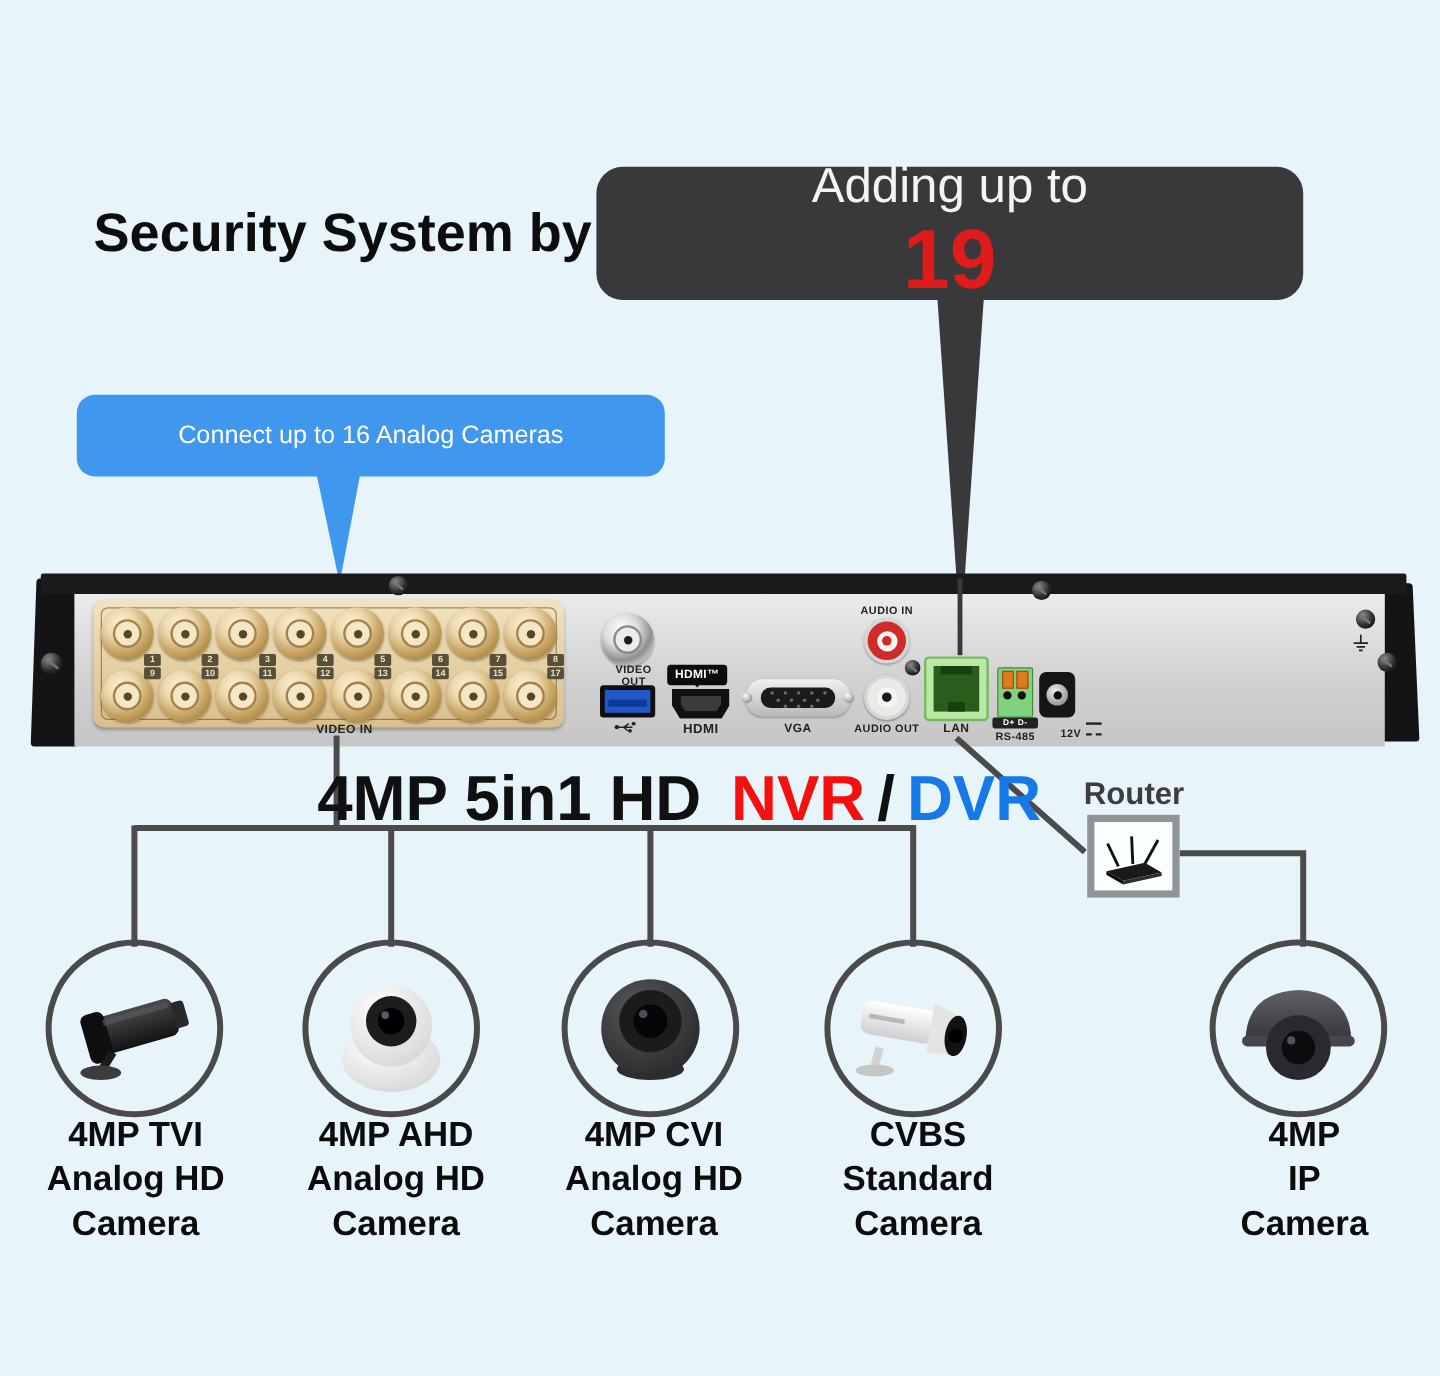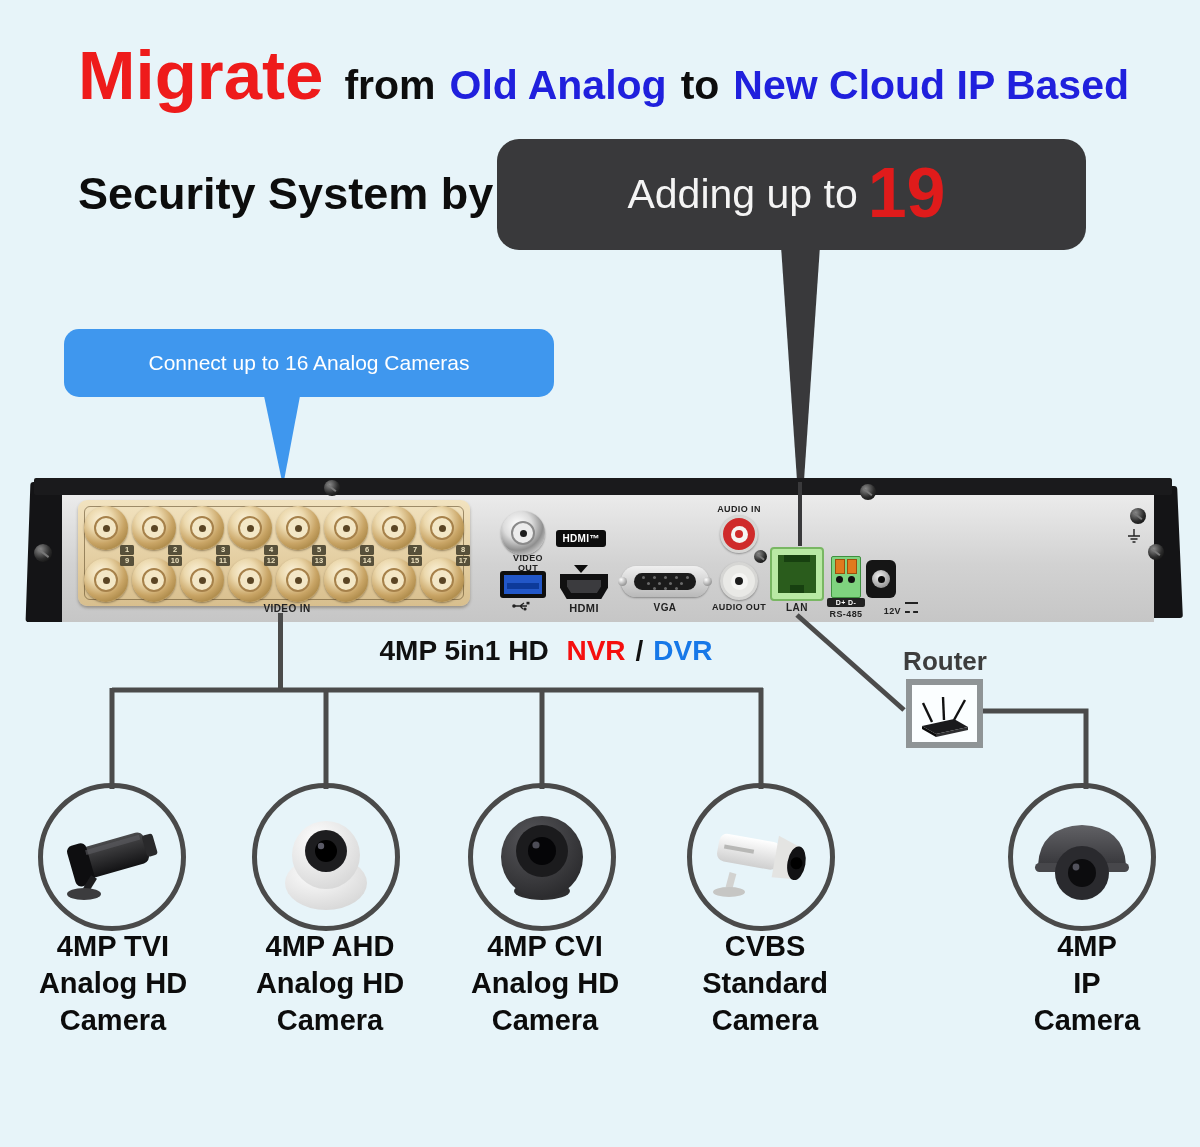--- a/index.html
+++ b/index.html
@@ -8,21 +8,21 @@
 
   
   #title-line { position:absolute; left:78px; top:36px; white-space:nowrap; z-index:5; }
   #title-line .big-red { font-size:69px; font-weight:bold; color:#ee1b1b; margin-right:14px; }
   #title-line .mid { font-size:41px; font-weight:bold; color:#0d0d0d; margin:0 7px; }
   #title-line .mid-blue { font-size:41px; font-weight:bold; color:#2020dd; margin:0 7px; }
 
   #line2 { position:absolute; left:78px; top:168px; font-size:45px; font-weight:bold; color:#0d0d0d; z-index:5; }
 
   #badge18 { position:absolute; left:497px; top:139px; width:589px; height:111px; background:#39393b;
-             border-radius:22px; display:flex; align-items:center; justify-content:center; z-index:5; }
+             border-radius:22px; display:flex; align-items:center; justify-content:center; z-index:5;flex-direction:column; }
   #badge18 .wtxt { color:#f4f4f4; font-size:41px; }
   #badge18 .big-red { color:#e01b1b; font-size:70px; font-weight:bold; margin:0 10px; position:relative; top:-2px; }
 
   
   #callout { position:absolute; left:64px; top:329px; width:490px; height:68px; background:#3f97ee;
              border-radius:15px; display:flex; align-items:center; justify-content:center;
              color:#ffffff; font-size:21px; z-index:5; }
 
   
   #dvr { position:absolute; left:28px; top:478px; width:1150px; height:146px; z-index:2; }
@@ -120,22 +120,22 @@
   
   .dcjack { position:absolute; background:#151515; border-radius:6px; }
   .dcjack::before { content:""; position:absolute; left:50%; top:50%; width:18px; height:18px; margin:-9px 0 0 -9px;
                     border-radius:50%; background:radial-gradient(circle at 40% 35%, #f0f0f0, #9a9a9a 70%); }
   .dcjack::after { content:""; position:absolute; left:50%; top:50%; width:7px; height:7px; margin:-3.5px 0 0 -3.5px;
                    border-radius:50%; background:#0a0a0a; }
   .dc-sym { display:inline-block; width:13px; height:7px; border-top:2px solid #222;
             border-bottom:2px dashed #222; margin-left:4px; vertical-align:1px; }
 
   
-  #center-label { position:absolute; left:196px; top:635px; width:700px; text-align:center; white-space:nowrap;
-                  font-size:28px; font-weight:bold; color:#101010; z-index:5; }
+  #center-label { position:absolute; left:216px; top:635px; width:700px; text-align:center; white-space:nowrap;
+                  font-size:53px; font-weight:bold; color:#101010; z-index:5; }
   #center-label .nvr { color:#f50f0f; margin:0 10px; }
   #center-label .dvr-b { color:#1778e8; margin-left:10px; }
   #center-label .slash { margin:0 0; }
 
   
   #router-label { position:absolute; left:902px; top:646px; width:86px; text-align:center; font-size:26px;
                   font-weight:bold; color:#3d3d3d; z-index:5; }
   #router-box { position:absolute; left:906px; top:679px; width:77px; height:69px; box-sizing:border-box;
                 border:6px solid #8f9496; background:#fbfeff; display:flex; align-items:center; justify-content:center; z-index:5; }
 
@@ -151,23 +151,20 @@
 </head>
 <body>
 
 <div id="stage">
 
   <svg id="layer-behind" class="layer" width="1200" height="1147">
     <polygon points="264,396 300,396 283,486" fill="#3f97ee"></polygon>
     <polygon points="781,246 820,246 803,495 798,495" fill="#39393b"></polygon>
   </svg>
 
-  <div id="title-line">
-    <span class="big-red">Migrate</span><span class="mid">from</span><span class="mid-blue">Old Analog</span><span class="mid">to</span><span class="mid-blue">New Cloud IP Based</span>
-  </div>
   <div id="line2">Security System by</div>
 
   <div id="badge18">
     <span class="wtxt">Adding up to</span>
     <span class="big-red">19</span>
   </div>
 
   <div id="callout">Connect up to 16 Analog Cameras</div>
 
   <div id="dvr">
@@ -249,21 +246,21 @@
     <div class="usb-port" style="left:472px;top:93px;width:46px;height:27px;">
         <div class="inner"></div>
       </div>
     <svg style="position:absolute;left:483px;top:122px;" width="22" height="12">
       <path d="M2 6 H16 M9 6 L13 3 M9 6 L12 9" stroke="#222" stroke-width="1.3" fill="none"></path>
       <circle cx="3" cy="6" r="1.8" fill="#222"></circle>
         <rect x="15.5" y="1.8" width="3" height="2.6" fill="#222"></rect>
         <circle cx="14" cy="9" r="1.6" fill="#222"></circle>
     </svg>
 
-    <div class="hdmi-badge" style="left:528px;top:52px;width:50px;height:17px;">HDMI™</div>
+    <div class="hdmi-badge" style="left:528px;top:76px;width:50px;height:17px;">HDMI™</div>
     <div class="hdmi-arrow" style="left:546px;top:87px;"></div>
     <div class="hdmi-port" style="left:532px;top:96px;width:48px;height:25px;"></div>
     <div class="port-label" style="left:526px;top:124px;width:60px;font-size:11px;">HDMI</div>
 
     <div class="vga" style="left:593px;top:88px;width:88px;height:31px;">
       <div class="slot"></div>
         <div class="s1"></div>
         <div class="s2"></div>
     </div>
     <div class="port-label" style="left:607px;top:124px;width:60px;font-size:10px;">VGA</div>

